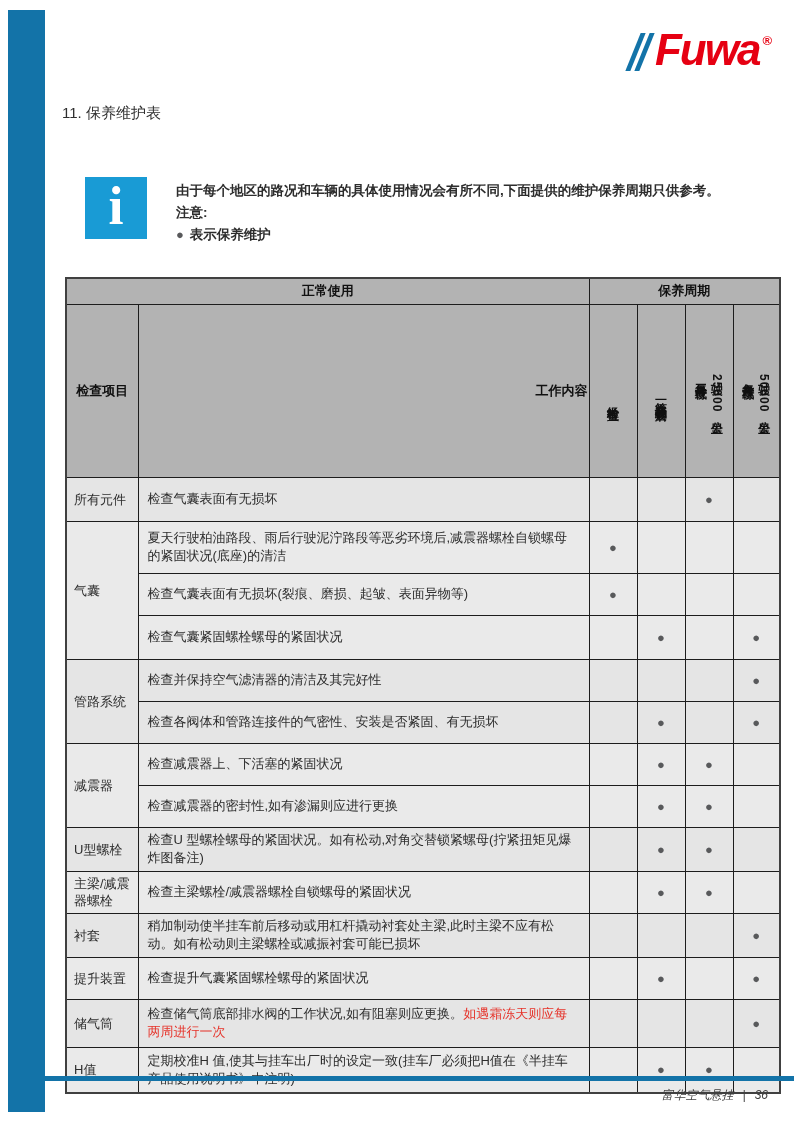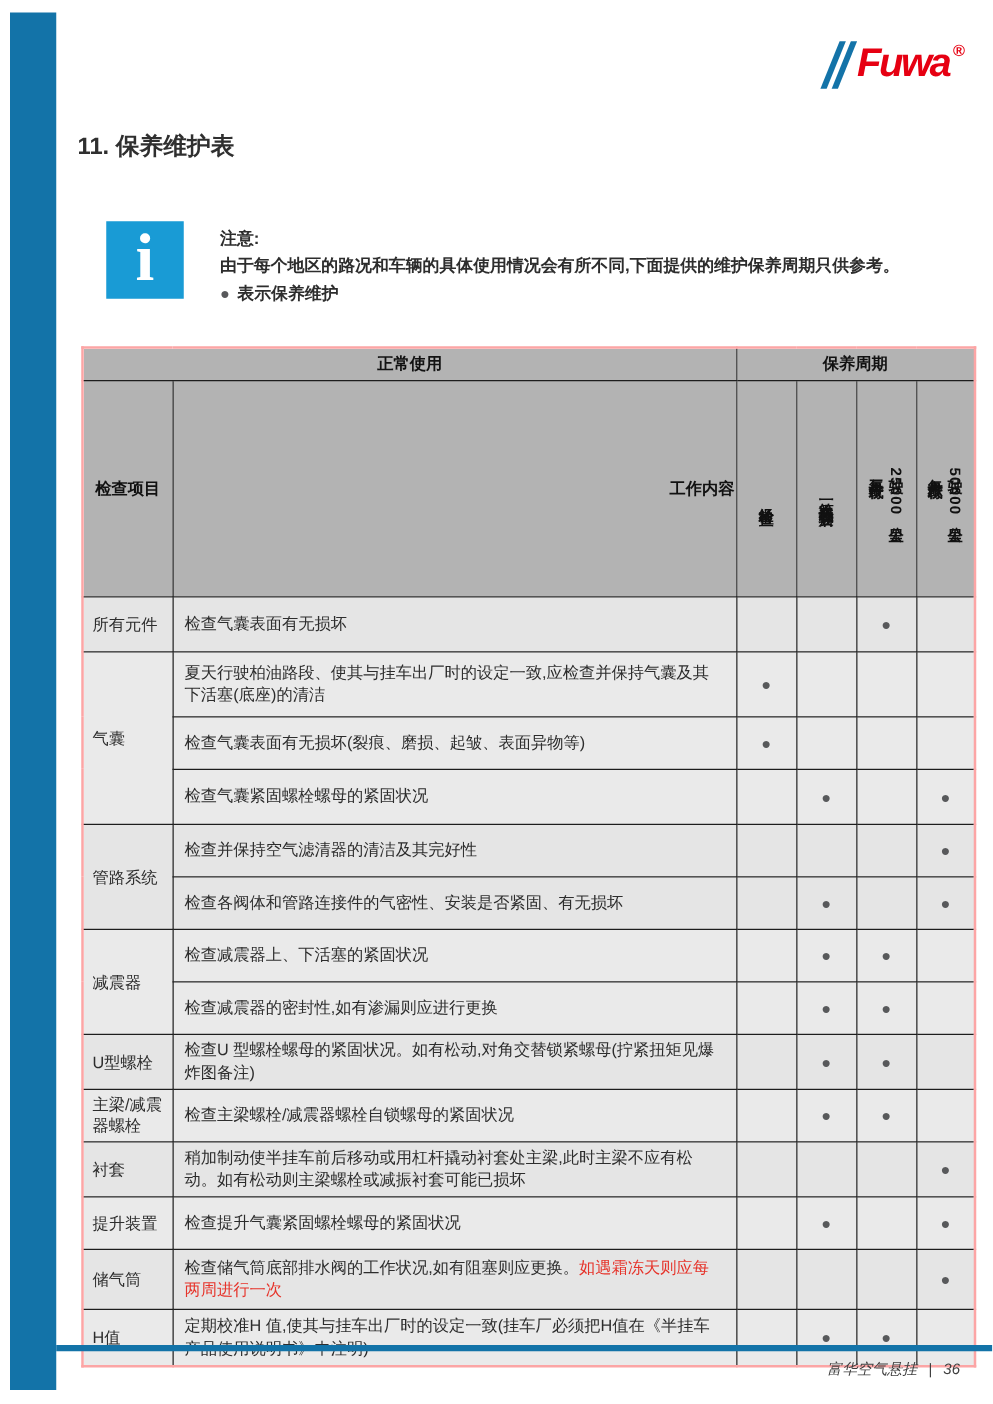--- a/index.html
+++ b/index.html
@@ -6,38 +6,38 @@
   body{font-family:"Liberation Sans","DejaVu Sans",sans-serif;color:#2d2d2d;}
   #page{position:relative;width:794px;height:1123px;background:#ffffff;overflow:hidden;}
 
   
   .blue-bar{position:absolute;left:8px;top:10px;width:37px;height:1102px;background:#1373a8;}
 
   
   .logo{position:absolute;top:24px;right:22px;display:flex;align-items:center;height:52px;}
   .logo .stripes{display:flex;margin-right:4px;margin-top:4px;}
   .logo .stripe{width:5px;height:38px;background:#1373a8;transform:skewX(-22deg);margin-right:4px;}
-  .logo .word{font-size:32px;font-weight:bold;font-style:italic;color:#e60012;letter-spacing:-2px;line-height:1;}
+  .logo .word{font-size:44px;font-weight:bold;font-style:italic;color:#e60012;letter-spacing:-2px;line-height:1;}
   .logo .reg{font-size:13px;color:#e60012;font-weight:bold;margin-left:3px;margin-top:-20px;}
 
   
-  .page-title{position:absolute;left:62px;top:104px;font-size:19px;font-weight:bold;color:#2f2f2f;}
+  .page-title{position:absolute;left:62px;top:104px;font-size:15px;font-weight:normal;color:#2f2f2f;}
 
   
   .note-icon{position:absolute;left:85px;top:177px;width:62px;height:62px;background:#199bd5;
     display:flex;align-items:center;justify-content:center;}
   .note-icon span{font-family:"Liberation Serif","DejaVu Serif",serif;font-weight:bold;
     color:#ffffff;font-size:54px;line-height:1;margin-top:-4px;}
   .note-text{position:absolute;left:176px;top:180px;width:608px;font-size:13.5px;font-weight:bold;
     line-height:22px;color:#2d2d2d;}
   .note-legend .bullet{color:#58595b;font-size:13px;margin-right:6px;}
 
   
   table.maint{position:absolute;left:65px;top:277px;width:714px;border-collapse:collapse;
-    table-layout:fixed;border:2px solid #fca5a5;}
+    table-layout:fixed;border:2px solid #404040;}
   table.maint td{border:1px solid #1d1d1d;font-size:13px;vertical-align:middle;overflow:hidden;}
   td.hd{background:#b3b3b3;font-weight:bold;text-align:center;color:#111;}
   td.vcol{vertical-align:top;text-align:center;padding-top:10px;}
   .vtext{writing-mode:vertical-lr;text-orientation:mixed;white-space:pre-line;display:inline-block;
     font-size:12px;font-weight:bold;line-height:16px;letter-spacing:1px;color:#111;text-align:left;}
   td.item{padding:3px 4px 3px 7px;line-height:17px;}
   td.work{padding:3px 9px;line-height:18px;}
   td.dot{text-align:center;color:#58595b;font-size:15px;padding:0;}
   tr.shaded td{background:#eaeaea;}
   tr.plain td{background:#e5e5e5;}
@@ -63,22 +63,22 @@
     <div class="word">Fuwa</div>
     <div class="reg">®</div>
   </div>
 
   <div class="page-title">11. 保养维护表</div>
 
   <div class="note-icon">
     <span>i</span>
   </div>
   <div class="note-text">
+    <div>由于每个地区的路况和车辆的具体使用情况会有所不同,下面提供的维护保养周期只供参考。</div>
     <div>注意:</div>
-    <div>由于每个地区的路况和车辆的具体使用情况会有所不同,下面提供的维护保养周期只供参考。</div>
     <div class="note-legend">
       <span class="bullet">●</span><span>表示保养维护</span>
     </div>
   </div>
 
   <table class="maint">
     <colgroup>
       <col style="width:72px">
         <col style="width:451px">
         <col style="width:48px">
@@ -106,21 +106,21 @@
         <td class="item">所有元件</td>
         <td class="work">检查气囊表面有无损坏</td>
         <td class="dot"></td>
         <td class="dot"></td>
         <td class="dot">●</td>
         <td class="dot"></td>
       </tr>
 
       <tr class="shaded" style="height:52px">
         <td class="item" rowspan="3">气囊</td>
-        <td class="work">夏天行驶柏油路段、使其与挂车出厂时的设定一致,应检查并保持气囊及其下活塞(底座)的清洁</td>
+        <td class="work">夏天行驶柏油路段、雨后行驶泥泞路段等恶劣环境后,减震器螺栓自锁螺母的紧固状况(底座)的清洁</td>
         <td class="dot">●</td>
         <td class="dot"></td>
         <td class="dot"></td>
         <td class="dot"></td>
       </tr>
       <tr class="shaded" style="height:42px">
         <td class="work">检查气囊表面有无损坏(裂痕、磨损、起皱、表面异物等)</td>
         <td class="dot">●</td>
         <td class="dot"></td>
         <td class="dot"></td>

